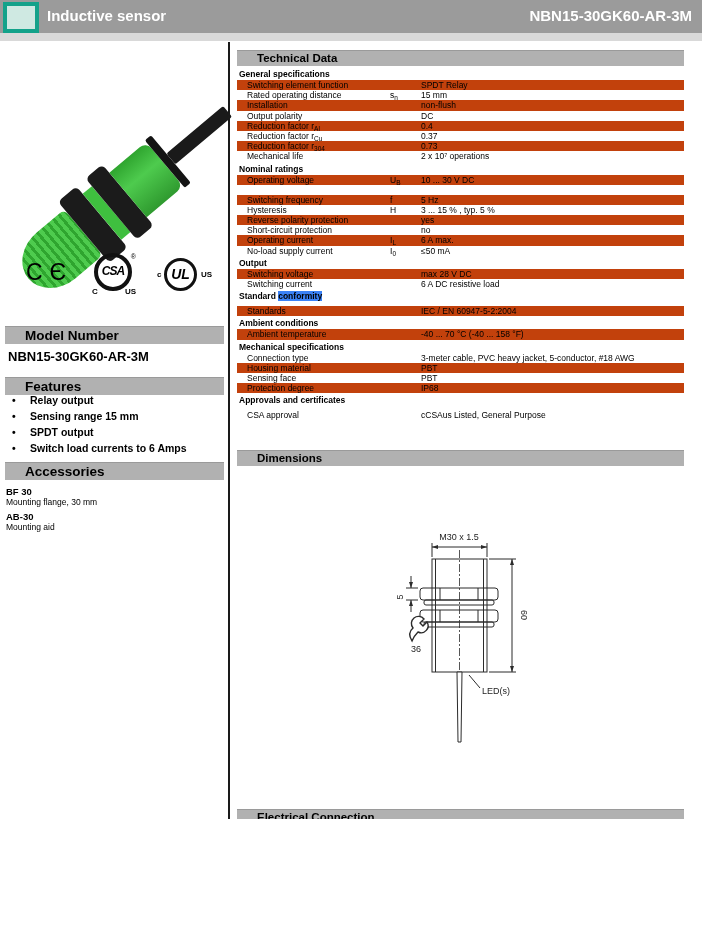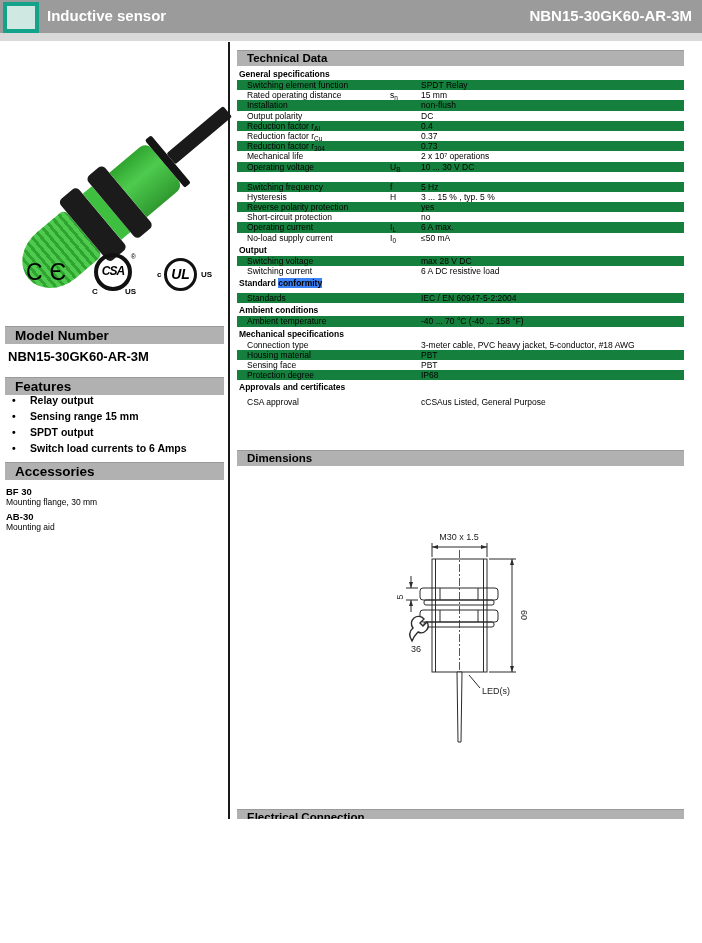--- a/index.html
+++ b/index.html
@@ -6,21 +6,21 @@
   #page{position:relative;width:702px;height:819px;background:#fff;overflow:hidden;
         font-family:"Liberation Sans",sans-serif;color:#000;}
   
   #topbar{position:absolute;left:0;top:0;width:702px;height:33px;background:#9b9b9b;}
   #brandsq{position:absolute;left:3px;top:2px;width:28px;height:23px;background:#cfe9e2;border:4px solid #14a28a;}
   .toptitle{position:absolute;top:7px;font-size:15px;font-weight:bold;color:#fff;white-space:nowrap;}
   #topstrip{position:absolute;left:0;top:33px;width:702px;height:8px;background:#d9d9d9;}
   #vdivider{position:absolute;left:228px;top:42px;width:2px;height:901px;background:#1a1a1a;}
 
   
-  .bar{position:absolute;background:#b1b1b1;font-weight:bold;box-sizing:border-box;padding-left:10px;border-top:1px solid #9a9a9a;}
+  .bar{position:absolute;background:#b1b1b1;font-weight:bold;box-sizing:border-box;padding-left:20px;border-top:1px solid #9a9a9a;}
   .bar.rcol{left:237px;width:447px;height:16px;font-size:11.5px;line-height:15px;}
   .bar.lcol{left:5px;width:219px;height:18px;font-size:13.5px;line-height:17px;}
 
   
   #photo{position:absolute;left:8px;top:45px;width:212px;height:205px;overflow:visible;}
   #sensor{position:absolute;left:-10px;top:105px;width:260px;height:90px;display:flex;align-items:center;transform:rotate(-40deg);}
   #sensor div{flex-shrink:0;}
   .seg-thread{width:72px;height:60px;border-radius:50% 6px 6px 50% / 50% 6px 6px 50%;
       background:repeating-linear-gradient(90deg,#2fa52f 0 3px,#4ecb4e 3px 7px);}
   .seg-nut{width:24px;height:80px;background:#1b1b1b;border-radius:5px;}
@@ -45,21 +45,21 @@
   .feat .blt{position:absolute;left:4px;top:0;}
   #acc-list{position:absolute;left:6px;top:482px;width:215px;}
   .acc-name{font-size:9.5px;font-weight:bold;margin-top:4px;line-height:11px;}
   .acc-desc{font-size:8.5px;line-height:10px;}
 
   
   #tech-table{position:absolute;left:237px;top:67px;width:447px;font-size:8.5px;}
   .tsec{font-weight:bold;height:13px;line-height:14px;padding-left:2px;}
   .hl{background:#3b82f6;}
   .trow{position:relative;height:10.2px;line-height:10.4px;white-space:nowrap;}
-  .trow.shaded{background:#15803d;}
+  .trow.shaded{background:#c2410c;}
   .tlabel{position:absolute;left:10px;}
   .tsym{position:absolute;left:153px;}
   .tval{position:absolute;left:184px;}
   sub{font-size:6.5px;vertical-align:-2px;}
   .tspacer{width:100%;}
 
   svg text{font-family:"Liberation Sans",sans-serif;fill:#1d1d1d;}
   #dims-svg{position:absolute;left:368px;top:514px;}
   #elec-svg{position:absolute;left:340px;top:818px;}
 </style>
@@ -156,20 +156,21 @@
       <div class="trow shaded">
         <span class="tlabel">Reduction factor r<sub>304</sub></span>
         <span class="tsym"></span>
         <span class="tval">0.73</span>
       </div>
       <div class="trow">
         <span class="tlabel">Mechanical life</span>
         <span class="tsym"></span>
         <span class="tval">2 x 10⁷ operations</span>
       </div>
+      <div class="tsec">Nominal ratings</div>
       <div class="trow shaded">
         <span class="tlabel">Operating voltage</span>
         <span class="tsym">U<sub>B</sub></span>
         <span class="tval">10 ... 30 V DC</span>
       </div>
       <div class="tspacer" style="height: 10px;"></div>
       <div class="trow shaded">
         <span class="tlabel">Switching frequency</span>
         <span class="tsym">f</span>
         <span class="tval">5 Hz</span>

